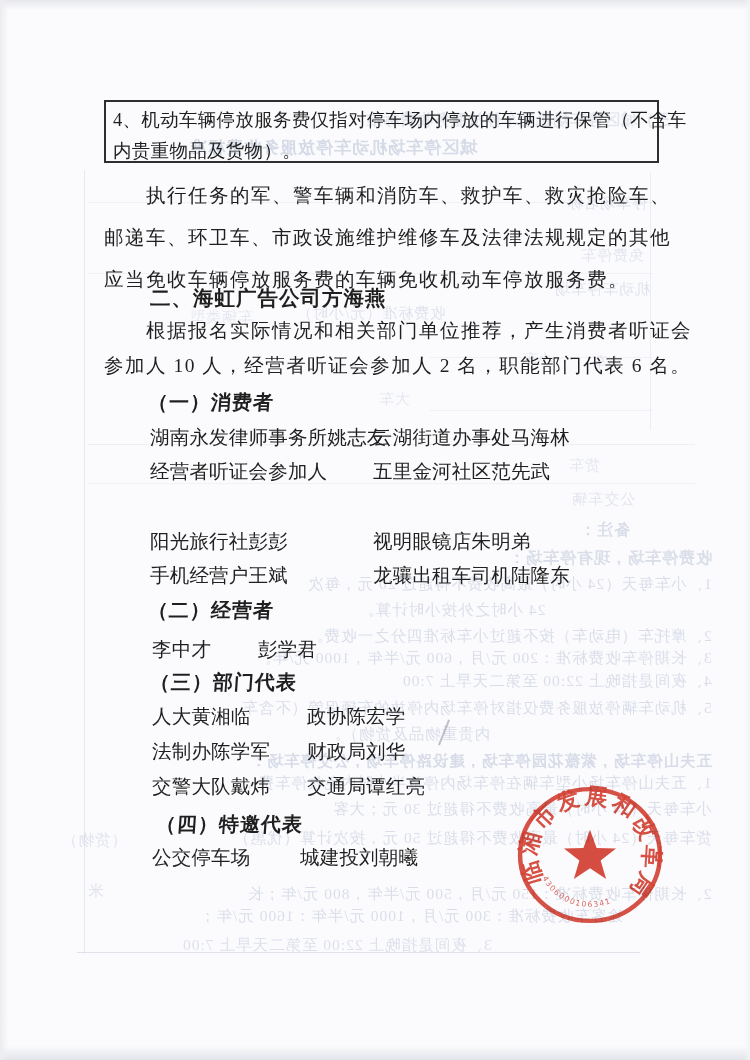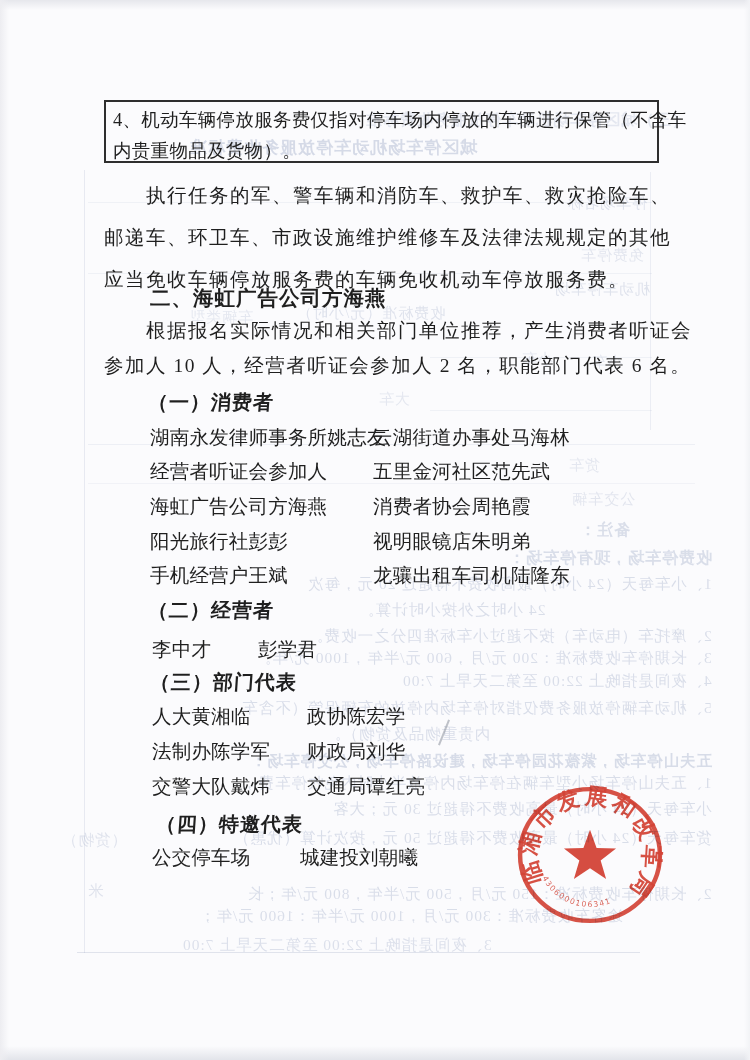--- a/index.html
+++ b/index.html
@@ -108,24 +108,20 @@
 
   <div class="txt h-sub" style="left:148px;top:390px">（一）消费者</div>
   <div class="row" style="left:150px;top:424px">
     <span>湖南永发律师事务所姚志友</span>
     <span class="c2" style="left:223px">云湖街道办事处马海林</span>
   </div>
   <div class="row" style="left:150px;top:458px">
     <span>经营者听证会参加人</span>
     <span class="c2" style="left:223px">五里金河社区范先武</span>
   </div>
-  <div class="row" style="left:150px;top:493px">
-    <span>海虹广告公司方海燕</span>
-    <span class="c2" style="left:223px">消费者协会周艳霞</span>
-  </div>
   <div class="row" style="left:150px;top:528px">
     <span>阳光旅行社彭彭</span>
     <span class="c2" style="left:223px">视明眼镜店朱明弟</span>
   </div>
   <div class="row" style="left:150px;top:562px">
     <span>手机经营户王斌</span>
     <span class="c2" style="left:223px">龙骧出租车司机陆隆东</span>
   </div>
 
   <div class="txt h-sub" style="left:148px;top:598px">（二）经营者</div>

